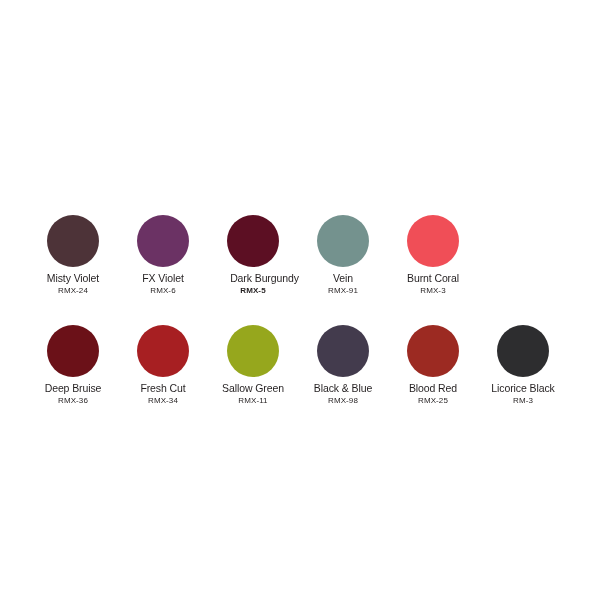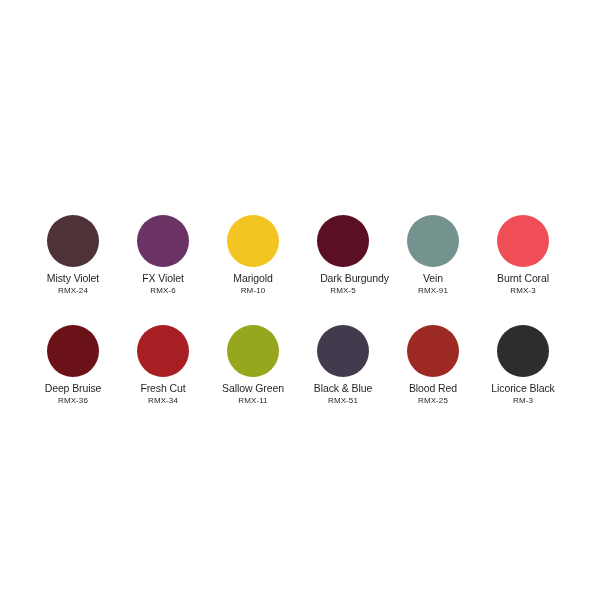--- a/index.html
+++ b/index.html
@@ -88,30 +88,25 @@
         <div class="swatch-name" style="color: rgb(35, 31, 32);">Misty Violet</div>
         <div class="swatch-code" style="color: rgb(35, 31, 32);">RMX-24</div>
       </div>
 
       <div class="swatch-cell">
         <div class="swatch-disc" style="background: rgb(107, 50, 100);"></div>
         <div class="swatch-name" style="color: rgb(35, 31, 32);">FX Violet</div>
         <div class="swatch-code" style="color: rgb(35, 31, 32);">RMX-6</div>
       </div>
 
-      <div class="swatch-cell">
-        <div class="swatch-disc" style="background: rgb(242, 197, 35);"></div>
-        <div class="swatch-name" style="color: rgb(35, 31, 32);">Marigold</div>
-        <div class="swatch-code" style="color: rgb(35, 31, 32);">RM-10</div>
-      </div>
 
       <div class="swatch-cell">
         <div class="swatch-disc" style="background: rgb(92, 15, 35);"></div>
         <div class="swatch-name" style="color: rgb(35, 31, 32); padding-left: 23px;">Dark Burgundy</div>
-        <div class="swatch-code" style="color: rgb(35, 31, 32);">RMX-5</div>
+        <div class="swatch-code" style="color: rgb(35, 31, 32); font-weight: bold;">RMX-5</div>
       </div>
 
       <div class="swatch-cell">
         <div class="swatch-disc" style="background: rgb(116, 146, 142);"></div>
         <div class="swatch-name" style="color: rgb(35, 31, 32);">Vein</div>
         <div class="swatch-code" style="color: rgb(35, 31, 32);">RMX-91</div>
       </div>
 
       <div class="swatch-cell">
         <div class="swatch-disc" style="background: rgb(240, 78, 87);"></div>
@@ -137,21 +132,21 @@
 
       <div class="swatch-cell">
         <div class="swatch-disc" style="background: rgb(150, 167, 29);"></div>
         <div class="swatch-name" style="color: rgb(35, 31, 32);">Sallow Green</div>
         <div class="swatch-code" style="color: rgb(35, 31, 32);">RMX-11</div>
       </div>
 
       <div class="swatch-cell">
         <div class="swatch-disc" style="background: rgb(67, 59, 77);"></div>
         <div class="swatch-name" style="color: rgb(35, 31, 32);">Black &amp; Blue</div>
-        <div class="swatch-code" style="color: rgb(35, 31, 32);">RMX-51</div>
+        <div class="swatch-code" style="color: rgb(35, 31, 32);">RMX-98</div>
       </div>
 
       <div class="swatch-cell">
         <div class="swatch-disc" style="background: rgb(156, 42, 34);"></div>
         <div class="swatch-name" style="color: rgb(35, 31, 32);">Blood Red</div>
         <div class="swatch-code" style="color: rgb(35, 31, 32);">RMX-25</div>
       </div>
 
       <div class="swatch-cell">
         <div class="swatch-disc" style="background: rgb(45, 45, 47);"></div>

